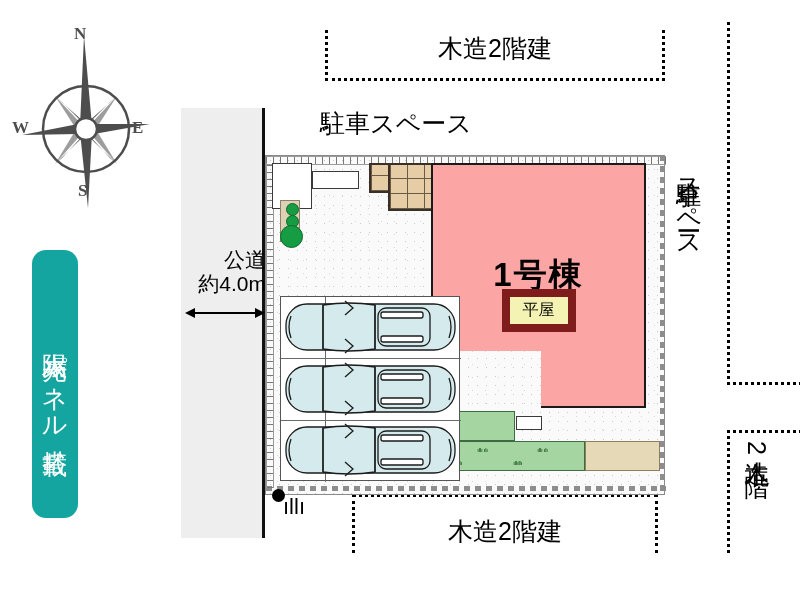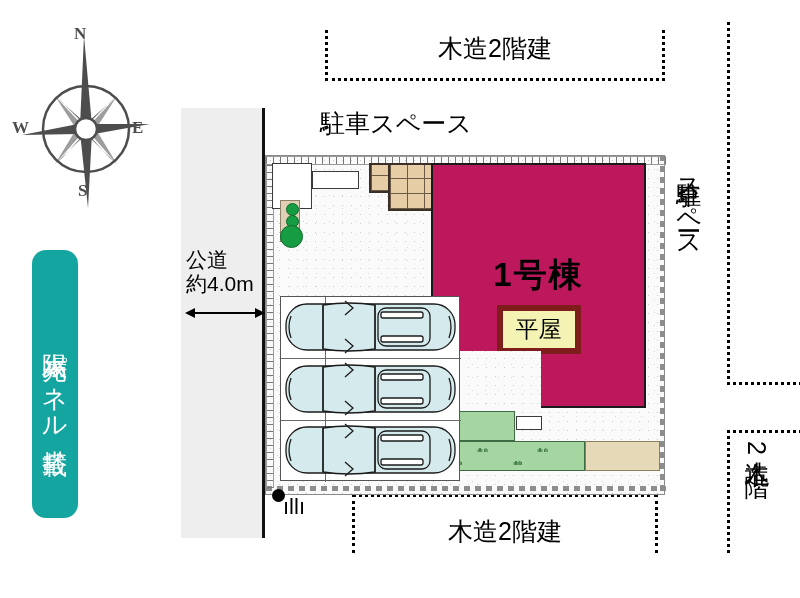--- a/index.html
+++ b/index.html
@@ -34,21 +34,21 @@
     line-height:1.05;font-weight:400;
   }
 
   
   #road{
     left:181px;top:108px;width:81px;height:430px;
     background:#eeeeee;
     border-right:3px solid #111;
   }
   #road-label{
-    left:186px;top:248px;width:80px;text-align:left;
+    left:186px;top:248px;width:80px;text-align:right;
     font-size:21px;line-height:1.12;
   }
   #road-arrow{left:185px;top:306px;width:80px;height:14px;}
 
   
   .dotbox{border:0;}
   #neigh-top{
     left:325px;top:30px;width:334px;height:48px;
     border-left:3px dotted #000;border-bottom:3px dotted #000;
     border-right:3px dotted #000;
@@ -114,30 +114,30 @@
   }
   .dashstrip-h{
     background:repeating-linear-gradient(90deg,#8d8d8d 0 6px,transparent 6px 11px);
   }
   .dashstrip-v{
     background:repeating-linear-gradient(0deg,#8d8d8d 0 6px,transparent 6px 11px);
   }
 
   
   #building{
-    background:#be185d;border:2px solid #1a1a1a;box-sizing:border-box;
+    background:#fca5a5;border:2px solid #1a1a1a;box-sizing:border-box;
   }
   #bld-name{
     position:absolute;left:0;top:88px;width:100%;text-align:center;
     font-size:33px;font-weight:700;letter-spacing:2px;
   }
   #bld-type{
-    position:absolute;left:50%;transform:translateX(-50%);top:140px;
-    border:6px solid #7f1d1d;background:#f4f3b4;
-    padding:3px 13px;font-size:23px;
+    position:absolute;left:50%;transform:translateX(-50%);top:124px;
+    border:8px solid #7f1d1d;background:#f4f3b4;
+    padding:3px 13px;font-size:16px;
   }
 
   
   #terrace{
     background:#e6cda5;border:2px solid #3a3028;box-sizing:border-box;
     background-image:
       repeating-linear-gradient(90deg,#6b5a45 0 1.5px,transparent 1.5px 17px),
       repeating-linear-gradient(0deg,#6b5a45 0 1.5px,transparent 1.5px 15px);
   }
   

